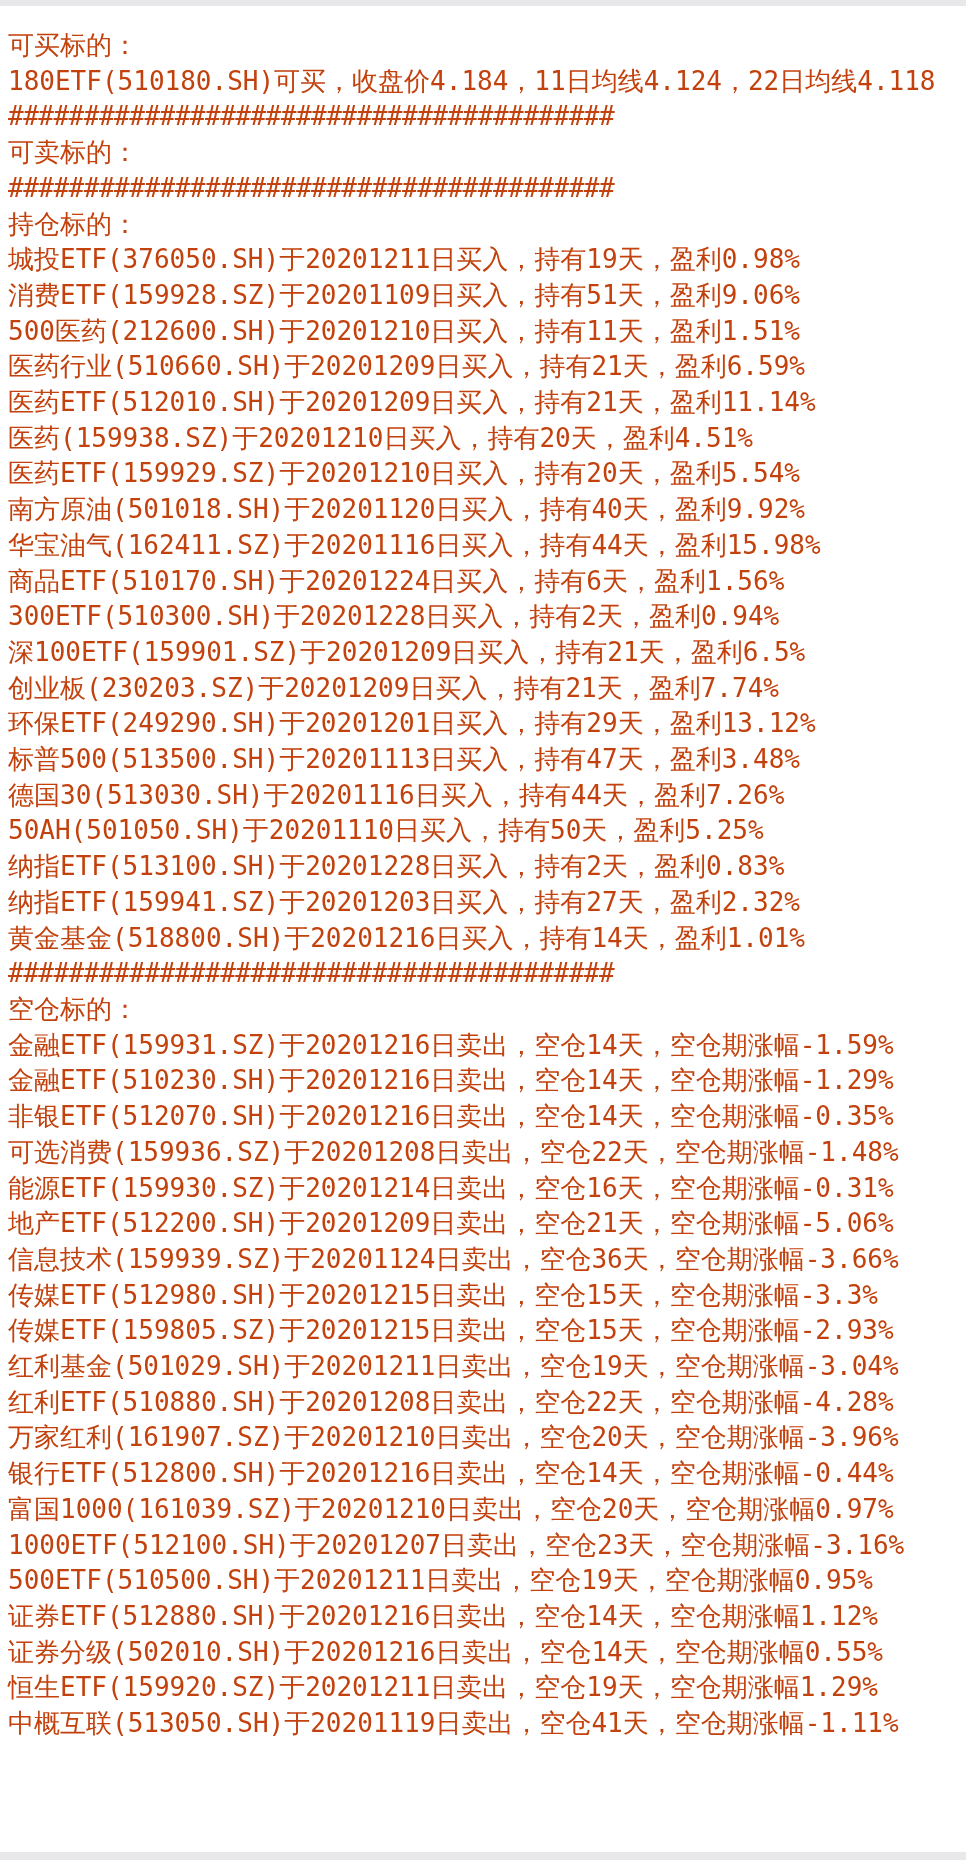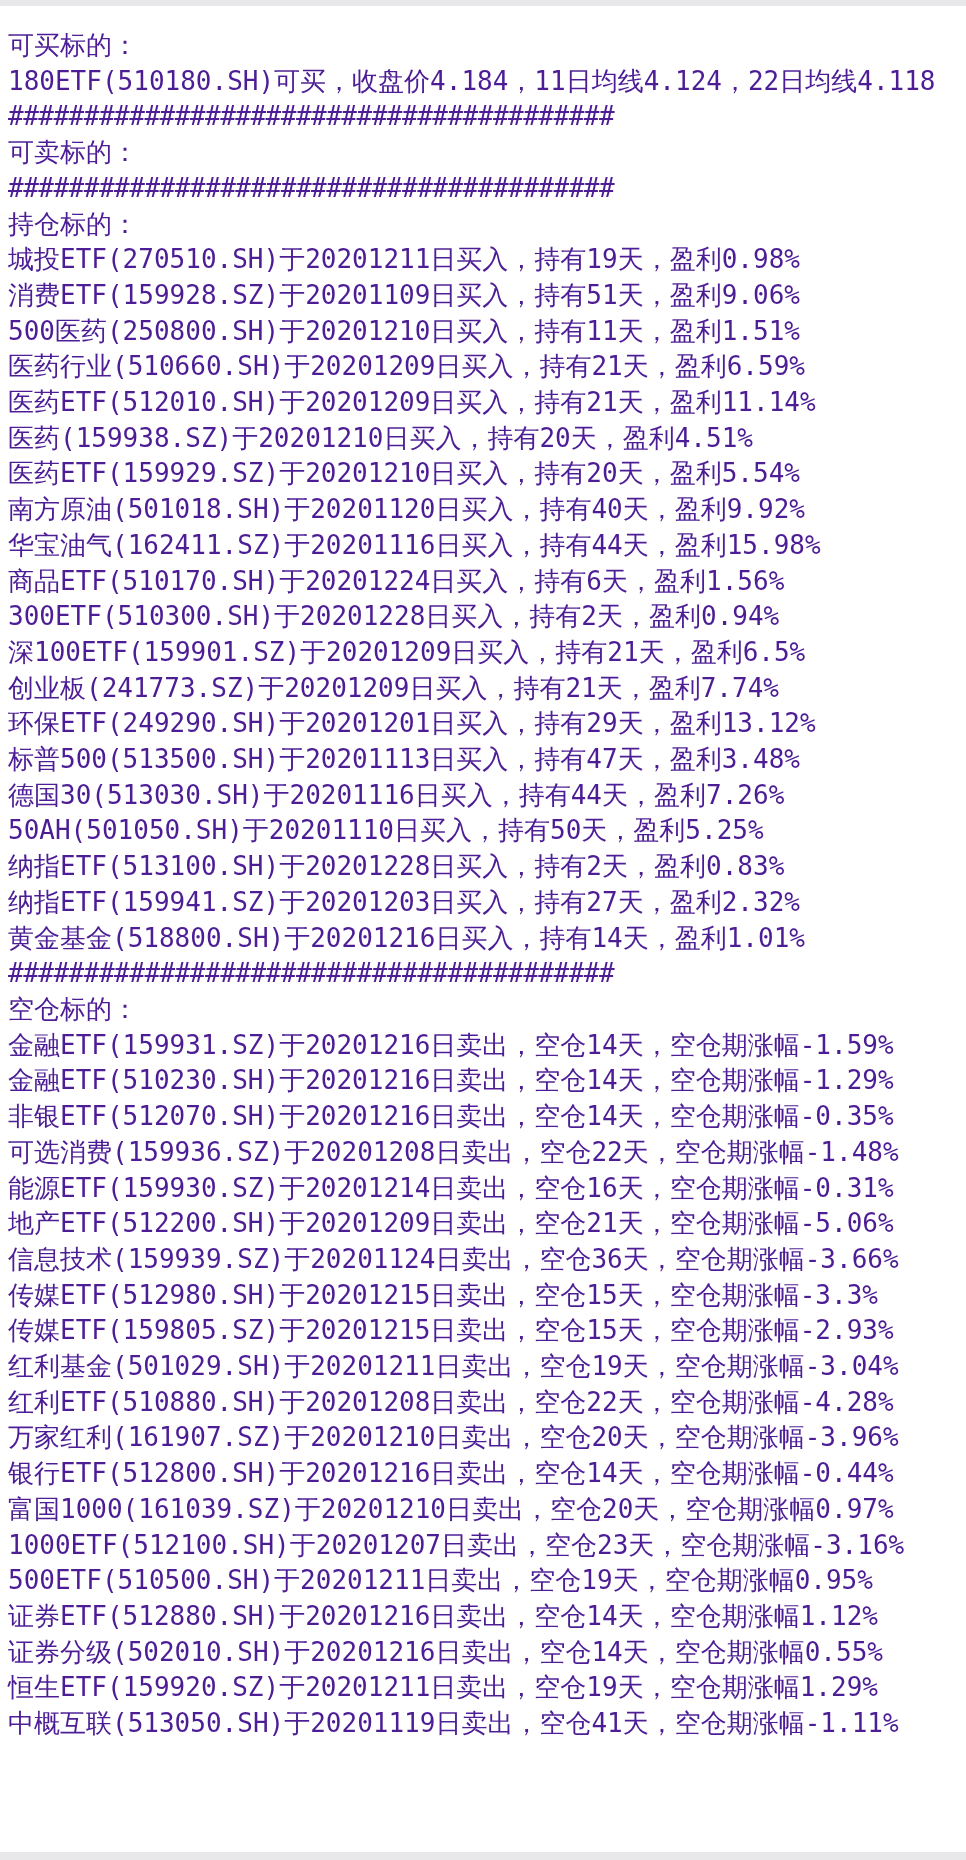--- a/index.html
+++ b/index.html
@@ -32,52 +32,52 @@
   }
   .content {
     flex: 1 1 auto;
     padding: 22px 0 0 8px;
     overflow: hidden;
   }
   .line {
     font-size: 26px;
     line-height: 35.7px;
     white-space: pre;
-    color: #4c1d95;
+    color: #c2410c;
     letter-spacing: 0;
   }
   .line.separator {
     letter-spacing: -0.5px;
   }
 </style>
 </head>
 <body>
 
 <div class="page">
   <div class="top-bar"></div>
   <main class="content" id="report">
       <div class="line header">可买标的：</div>
       <div class="line entry">180ETF(510180.SH)可买，收盘价4.184，11日均线4.124，22日均线4.118</div>
       <div class="line separator">########################################</div>
       <div class="line header">可卖标的：</div>
       <div class="line separator">########################################</div>
       <div class="line header">持仓标的：</div>
-      <div class="line entry">城投ETF(270510.SH)于20201211日买入，持有19天，盈利0.98%</div>
+      <div class="line entry">城投ETF(376050.SH)于20201211日买入，持有19天，盈利0.98%</div>
       <div class="line entry">消费ETF(159928.SZ)于20201109日买入，持有51天，盈利9.06%</div>
-      <div class="line entry">500医药(250800.SH)于20201210日买入，持有11天，盈利1.51%</div>
+      <div class="line entry">500医药(212600.SH)于20201210日买入，持有11天，盈利1.51%</div>
       <div class="line entry">医药行业(510660.SH)于20201209日买入，持有21天，盈利6.59%</div>
       <div class="line entry">医药ETF(512010.SH)于20201209日买入，持有21天，盈利11.14%</div>
       <div class="line entry">医药(159938.SZ)于20201210日买入，持有20天，盈利4.51%</div>
       <div class="line entry">医药ETF(159929.SZ)于20201210日买入，持有20天，盈利5.54%</div>
       <div class="line entry">南方原油(501018.SH)于20201120日买入，持有40天，盈利9.92%</div>
       <div class="line entry">华宝油气(162411.SZ)于20201116日买入，持有44天，盈利15.98%</div>
       <div class="line entry">商品ETF(510170.SH)于20201224日买入，持有6天，盈利1.56%</div>
       <div class="line entry">300ETF(510300.SH)于20201228日买入，持有2天，盈利0.94%</div>
       <div class="line entry">深100ETF(159901.SZ)于20201209日买入，持有21天，盈利6.5%</div>
-      <div class="line entry">创业板(241773.SZ)于20201209日买入，持有21天，盈利7.74%</div>
+      <div class="line entry">创业板(230203.SZ)于20201209日买入，持有21天，盈利7.74%</div>
       <div class="line entry">环保ETF(249290.SH)于20201201日买入，持有29天，盈利13.12%</div>
       <div class="line entry">标普500(513500.SH)于20201113日买入，持有47天，盈利3.48%</div>
       <div class="line entry">德国30(513030.SH)于20201116日买入，持有44天，盈利7.26%</div>
       <div class="line entry">50AH(501050.SH)于20201110日买入，持有50天，盈利5.25%</div>
       <div class="line entry">纳指ETF(513100.SH)于20201228日买入，持有2天，盈利0.83%</div>
       <div class="line entry">纳指ETF(159941.SZ)于20201203日买入，持有27天，盈利2.32%</div>
       <div class="line entry">黄金基金(518800.SH)于20201216日买入，持有14天，盈利1.01%</div>
       <div class="line separator">########################################</div>
       <div class="line header">空仓标的：</div>
       <div class="line entry">金融ETF(159931.SZ)于20201216日卖出，空仓14天，空仓期涨幅-1.59%</div>

